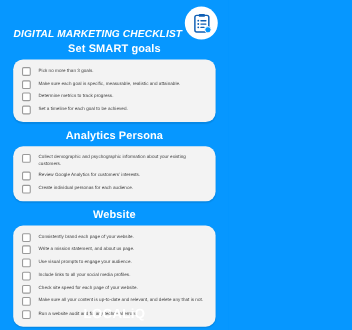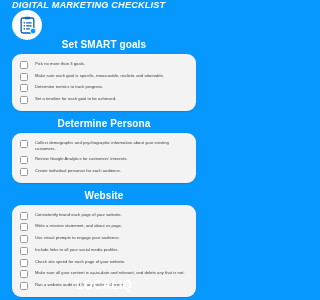--- a/index.html
+++ b/index.html
@@ -13,23 +13,22 @@
     position:relative;
     width:208px; height:300px;
     background:#0697ff;
   }
 
   
   .header {
     position:relative;
     height:36px;
     display:flex;
-    align-items:flex-start;
+    align-items:flex-end;
     padding:0 4px 0 12px;
-    flex-direction:column;
   }
   .header-title {
     flex:1;
     color:#ffffff;
     font-size:9.2px;
     font-weight:bold;
     font-style:italic;
     letter-spacing:0.15px;
     line-height:1.1;
     text-align:center;
@@ -135,21 +134,21 @@
         <span class="row-text">Determine metrics to track progress.</span>
       </div>
       <div class="row">
         <span class="checkbox"></span>
         <span class="row-text">Set a timeline for each goal to be achieved.</span>
       </div>
     </div>
   </div>
 
   <div class="section">
-    <div class="section-title">Determine Persona</div>
+    <div class="section-title">Analytics Persona</div>
     <div class="card">
       <div class="row">
         <span class="checkbox"></span>
         <span class="row-text">Collect demographic and psychographic information about your existing customers.</span>
       </div>
       <div class="row">
         <span class="checkbox"></span>
         <span class="row-text">Review Google Analytics for customers' interests.</span>
       </div>
       <div class="row">

